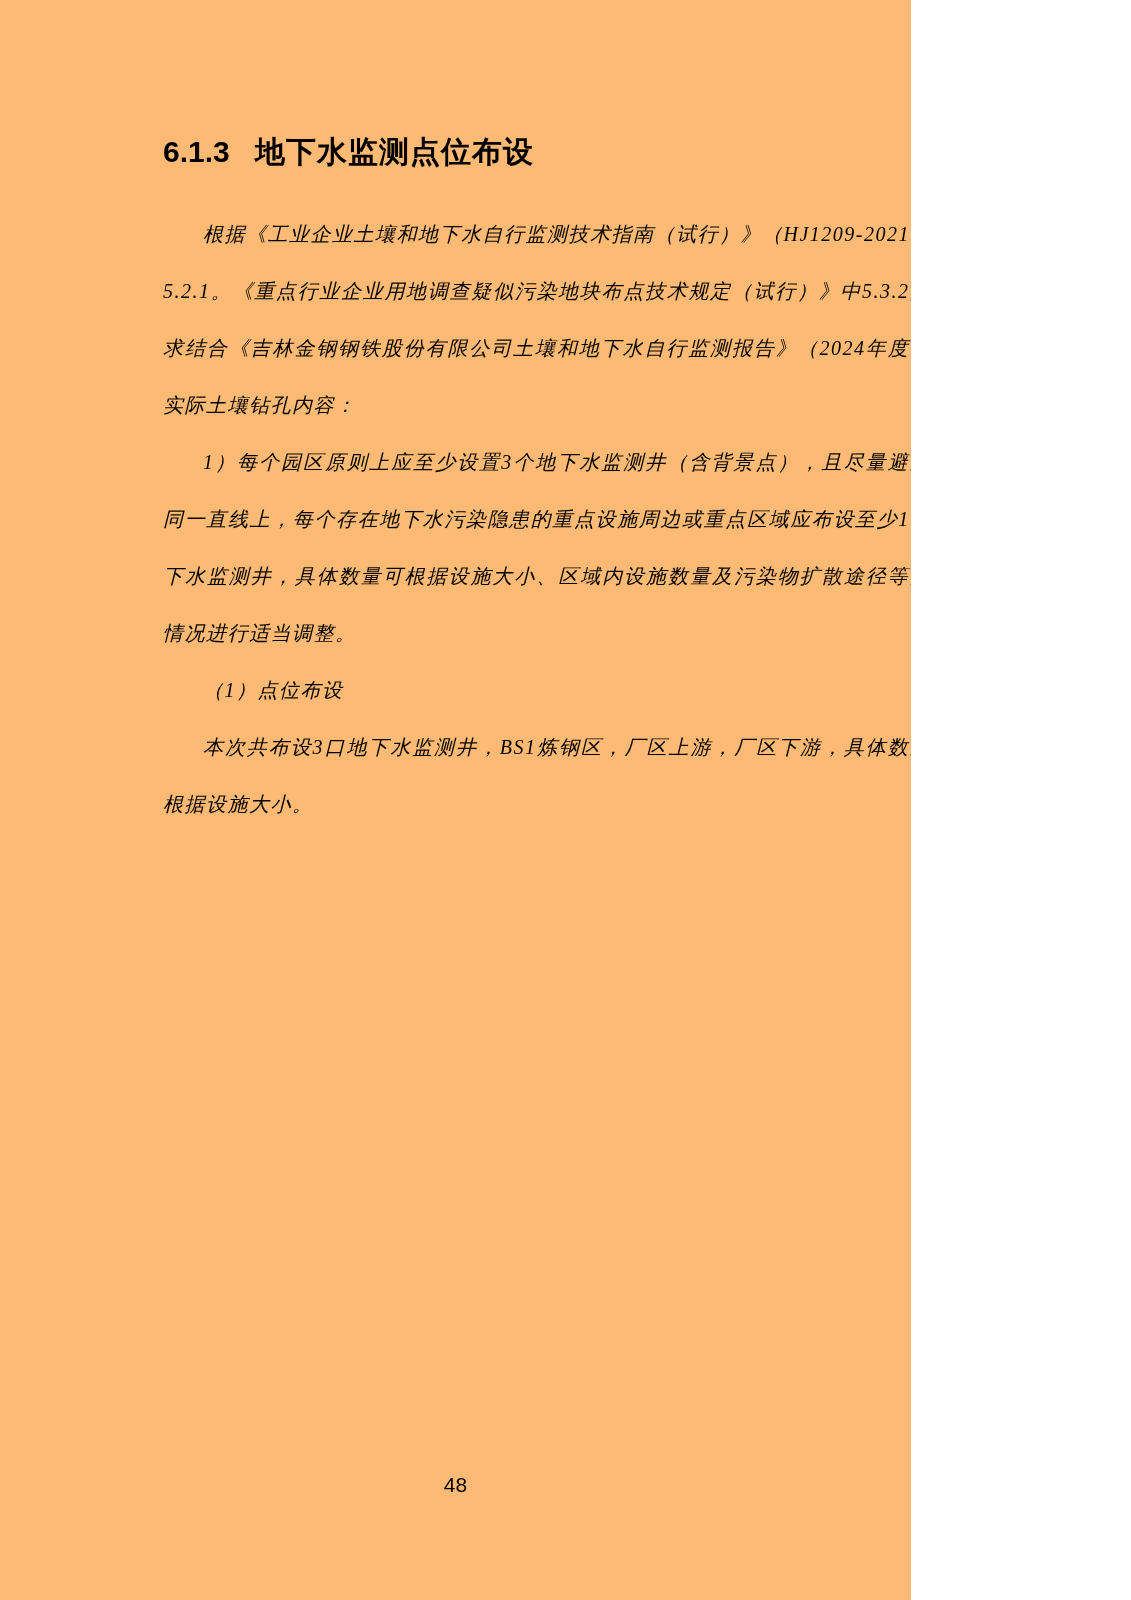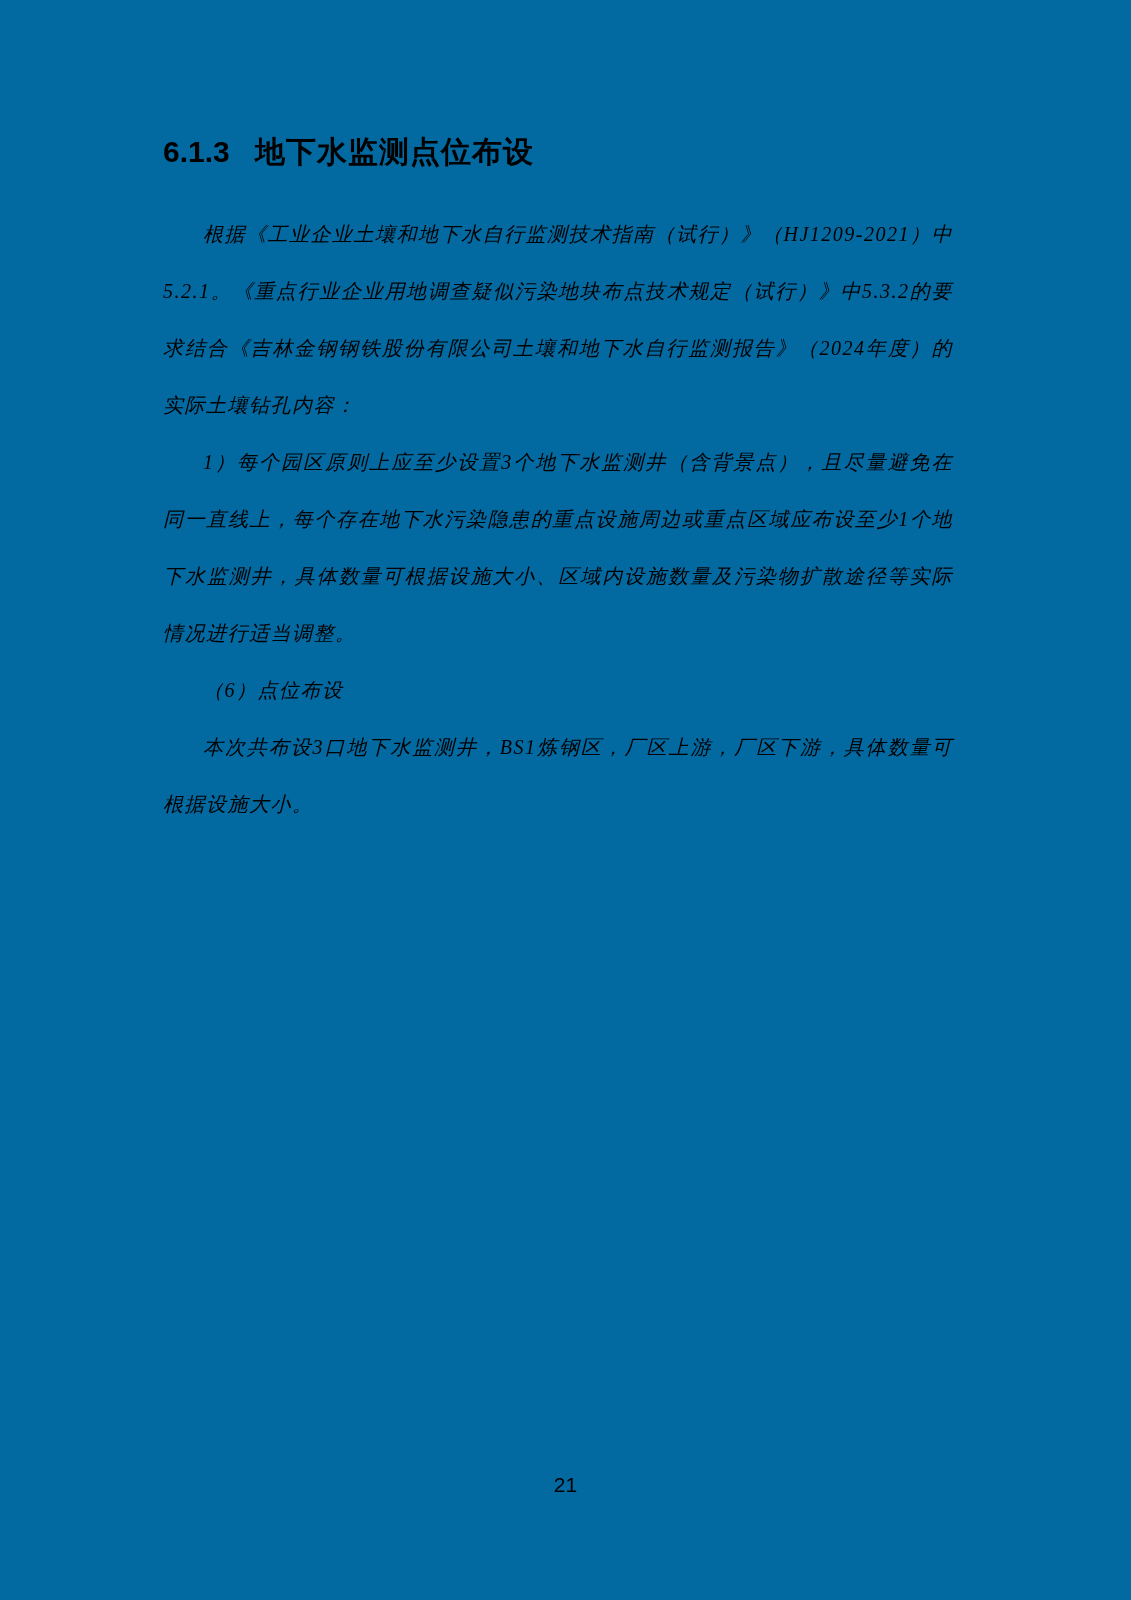--- a/index.html
+++ b/index.html
@@ -3,23 +3,23 @@
 <meta charset="utf-8">
 <style>
   * { box-sizing: border-box; }
   html, body {
     margin: 0;
     padding: 0;
     background: #ffffff;
   }
   .page {
     position: relative;
-    width: 1131px;
+    width: 911px;
     height: 1600px;
-    background: #0369a1;
+    background: #fdba74;
     color: #000000;
     overflow: hidden;
     font-family: "Liberation Serif", serif;
   }
   .content {
     position: absolute;
     left: 163px;
     top: 130px;
     width: 790px;
   }
@@ -73,23 +73,23 @@
       <span class="heading-title">地下水监测点位布设</span>
     </h2>
 
     <p class="para">根据《工业企业土壤和地下水自行监测技术指南（试行）》（HJ1209-2021）中5.2.1。《重点行业企业用地调查疑似污染地块布点技术规定（试行）》中5.3.2的要求结合《吉林金钢钢铁股份有限公司土壤和地下水自行监测报告》（2024年度）的实际土壤钻孔内容：</p>
 
 
     <p class="para">1）每个园区原则上应至少设置3个地下水监测井（含背景点），且尽量避免在同一直线上，每个存在地下水污染隐患的重点设施周边或重点区域应布设至少1个地下水监测井，具体数量可根据设施大小、区域内设施数量及污染物扩散途径等实际情况进行适当调整。</p>
 
 
 
-    <p class="para">（6）点位布设</p>
+    <p class="para">（1）点位布设</p>
 
     <p class="para">本次共布设3口地下水监测井，BS1炼钢区，厂区上游，厂区下游，具体数量可根据设施大小。</p>
 
   </div>
 
   <div class="footer">
-    <span class="page-num">21</span>
+    <span class="page-num">48</span>
   </div>
 
 </div>
 
 </body></html>

